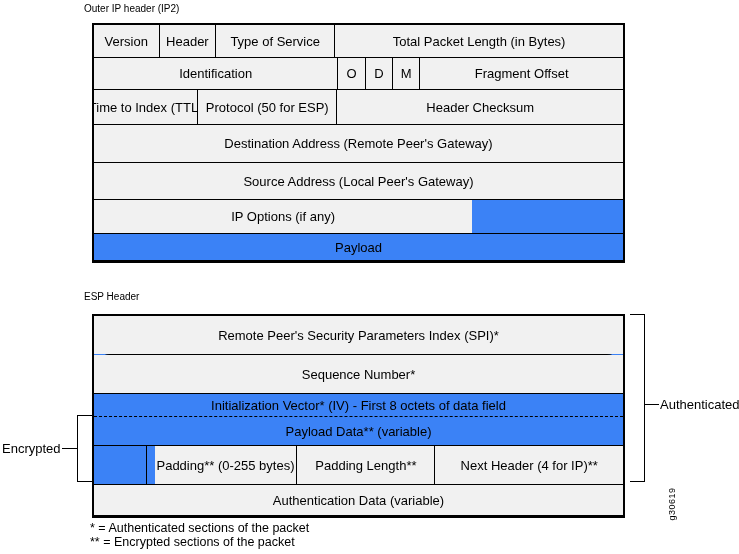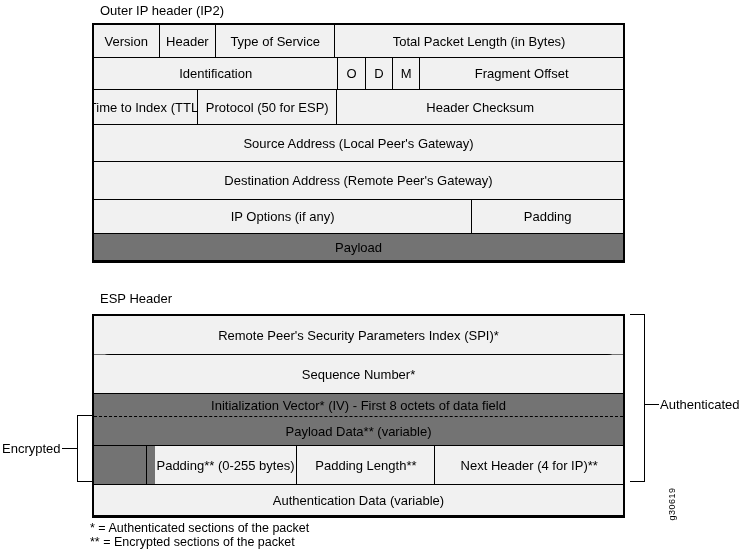--- a/index.html
+++ b/index.html
@@ -3,30 +3,30 @@
 <meta charset="utf-8">
 <style>
   html, body { margin: 0; padding: 0; }
   body {
     width: 739px; height: 554px; position: relative;
     background: #ffffff; color: #000000;
     font-family: "Liberation Sans", sans-serif;
     overflow: hidden;
   }
   .diagram-title {
-    position: absolute; left: 100px;
-    font-size: 13px; white-space: nowrap;
+    position: absolute; left: 84px;
+    font-size: 10px; white-space: nowrap;
   }
   #outer-title { top: 3px; }
   #esp-title   { top: 291px; }
 
   .pkt-table {
     position: absolute; left: 92px; width: 533px;
     border: 2px solid #000; border-bottom-width: 3px;
-    background: #737373; box-sizing: border-box;
+    background: #3b82f6; box-sizing: border-box;
   }
   #outer-table { top: 23px; }
   #esp-table   { top: 314px; }
 
   .pkt-row {
     display: flex; box-sizing: border-box;
     border-bottom: 1px solid #000;
   }
   .pkt-row:last-child { border-bottom: none; }
   .pkt-row.dashed { border-bottom: 1px dashed #000; }
@@ -88,29 +88,28 @@
       <div class="pkt-cell shaded" style="width: 5.2%;">O</div>
       <div class="pkt-cell shaded" style="width: 5.1%;">D</div>
       <div class="pkt-cell shaded" style="width: 5.2%;">M</div>
       <div class="pkt-cell shaded" style="width: 38.3%;">Fragment Offset</div>
     </div>
     <div class="pkt-row" style="height: 35px;">
       <div class="pkt-cell shaded" style="width: 19.7%;">Time to Index (TTL)</div>
       <div class="pkt-cell shaded" style="width: 26.3%;">Protocol (50 for ESP)</div>
       <div class="pkt-cell shaded" style="width: 54%;">Header Checksum</div>
     </div>
+    <div class="pkt-row" style="height: 38px;">
+      <div class="pkt-cell shaded" style="width: 100%;">Destination Address (Remote Peer's Gateway)</div>
+    </div>
     <div class="pkt-row" style="height: 37px;">
       <div class="pkt-cell shaded" style="width: 100%;">Source Address (Local Peer's Gateway)</div>
     </div>
-    <div class="pkt-row" style="height: 38px;">
-      <div class="pkt-cell shaded" style="width: 100%;">Destination Address (Remote Peer's Gateway)</div>
-    </div>
     <div class="pkt-row" style="height: 34px;">
       <div class="pkt-cell shaded" style="width: 71.5%;">IP Options (if any)</div>
-      <div class="pkt-cell shaded" style="width: 28.5%;">Padding</div>
     </div>
     <div class="pkt-row" style="height: 26px;">
       <div class="pkt-cell" style="width: 100%;">Payload</div>
     </div>
   </div>
 
 <div id="esp-title" class="diagram-title">ESP Header</div>
 
 <div id="esp-table" class="pkt-table">
     <div class="pkt-row" style="height: 39px; border-radius: 16px;">

